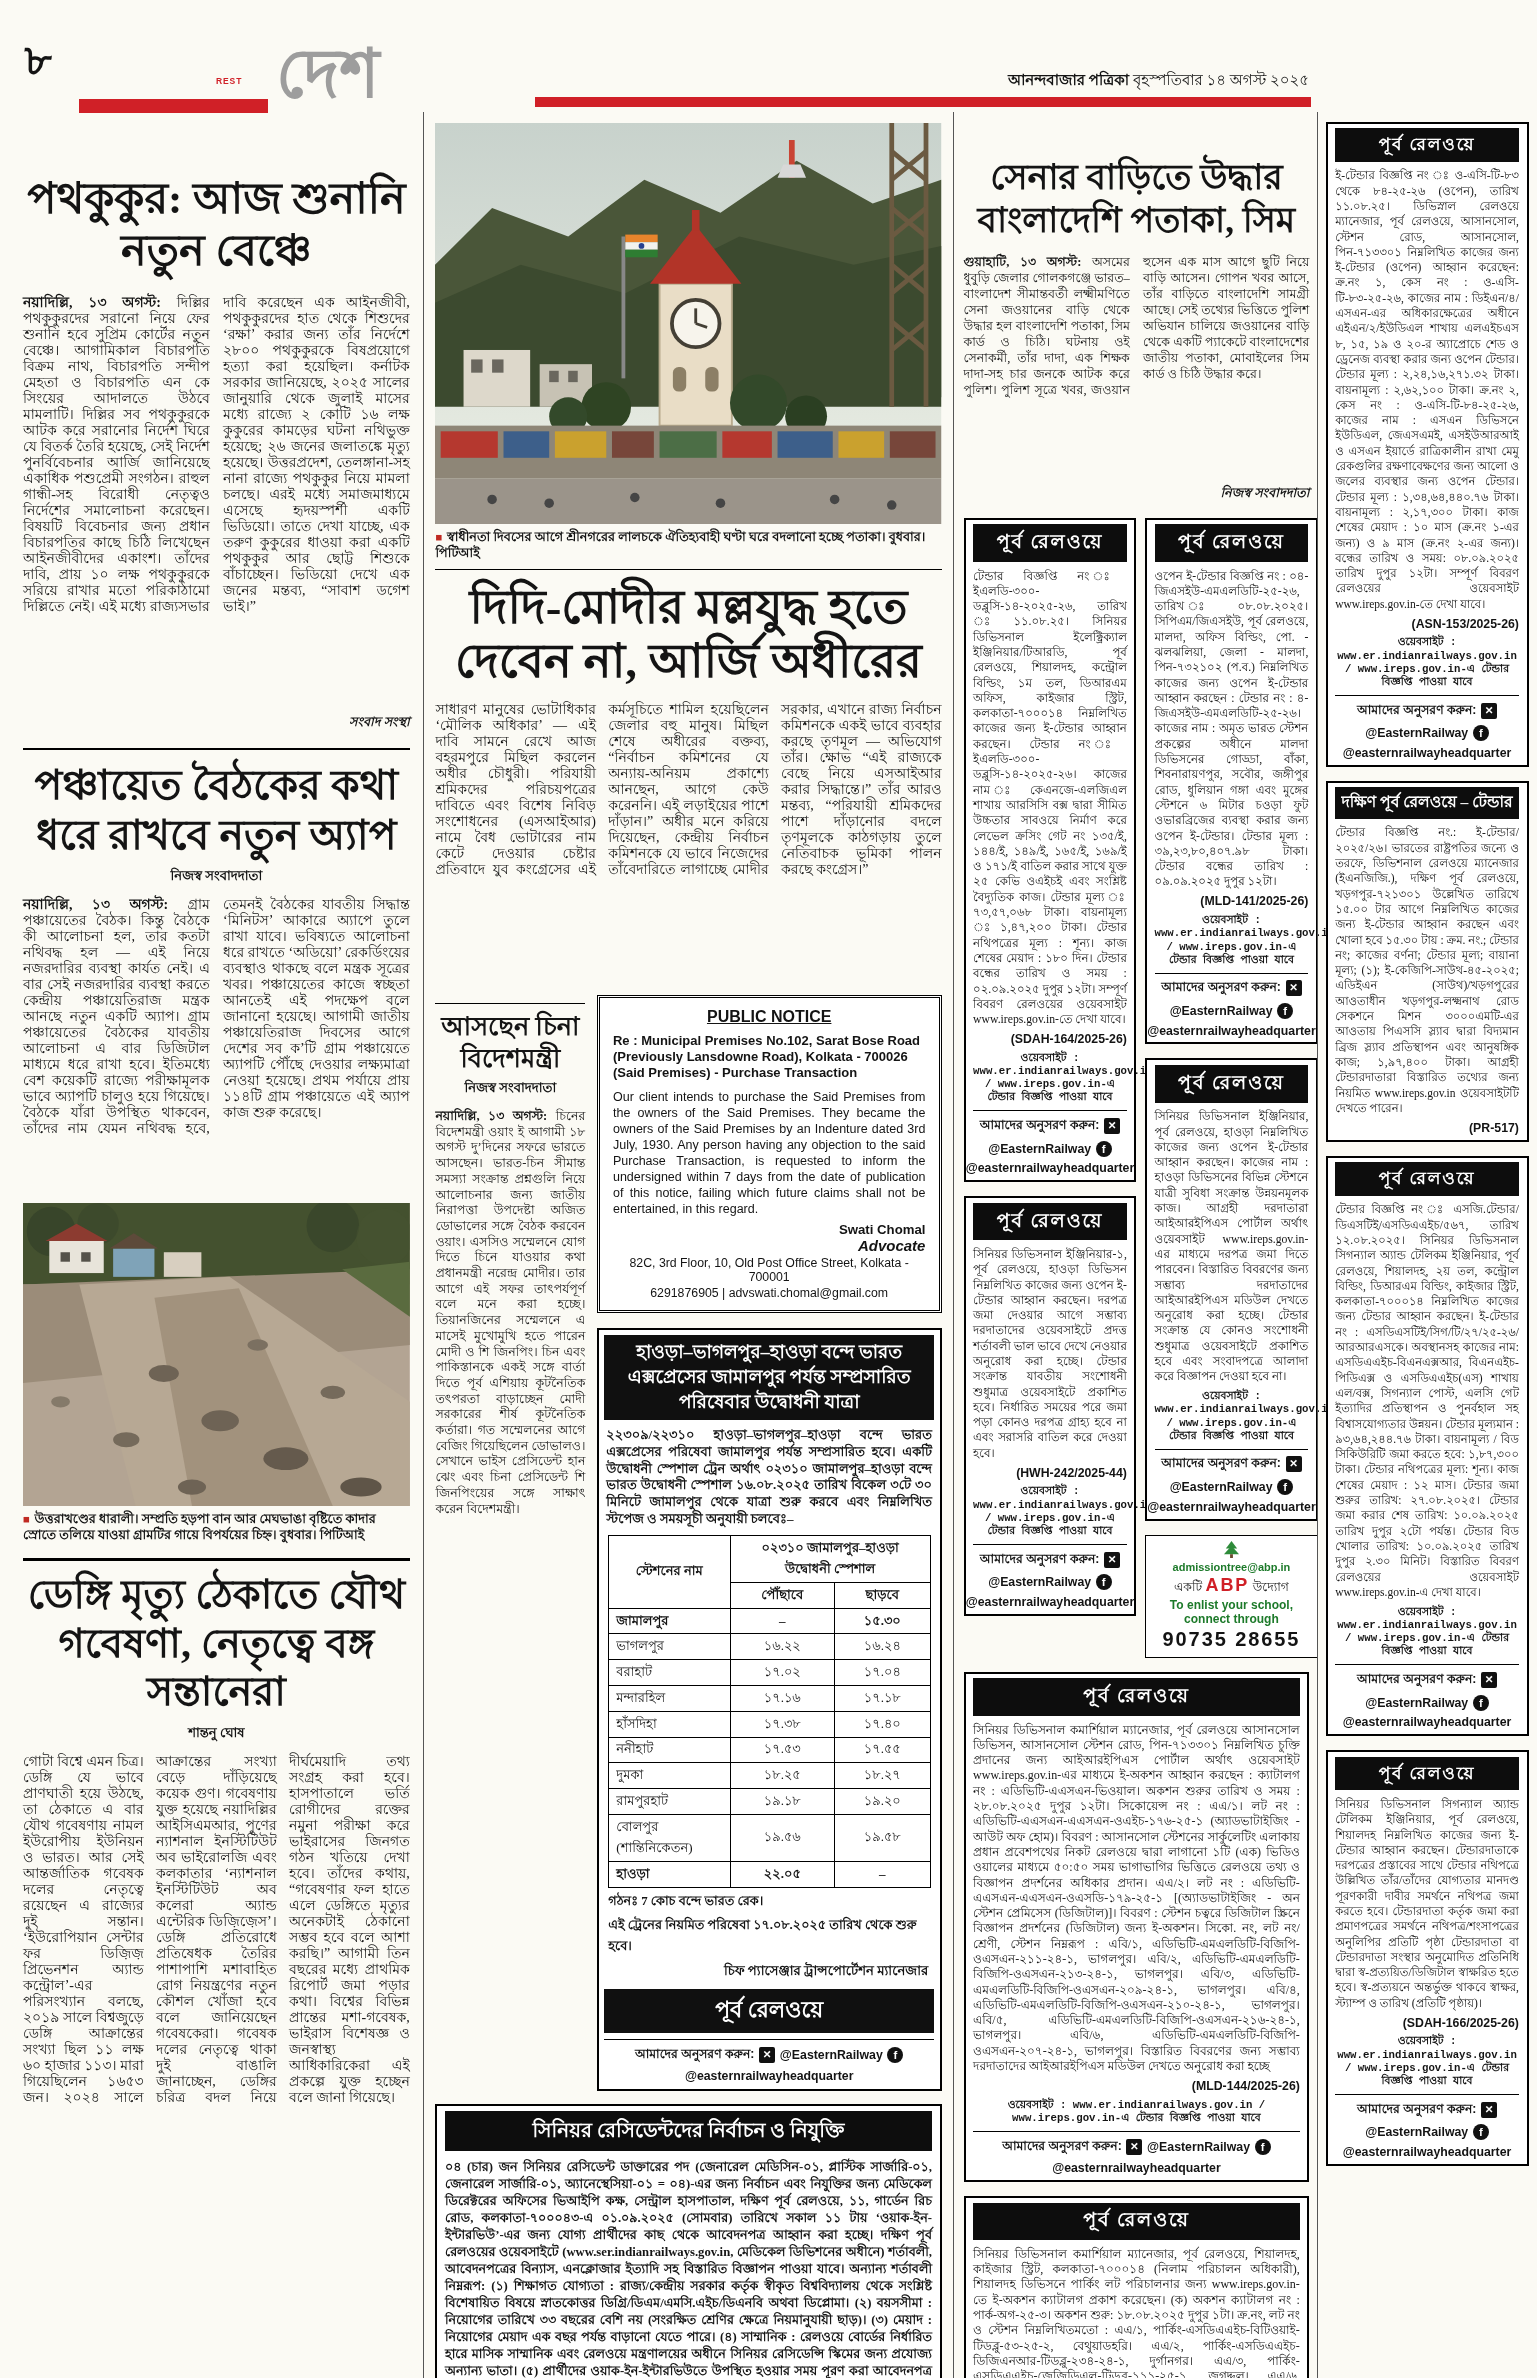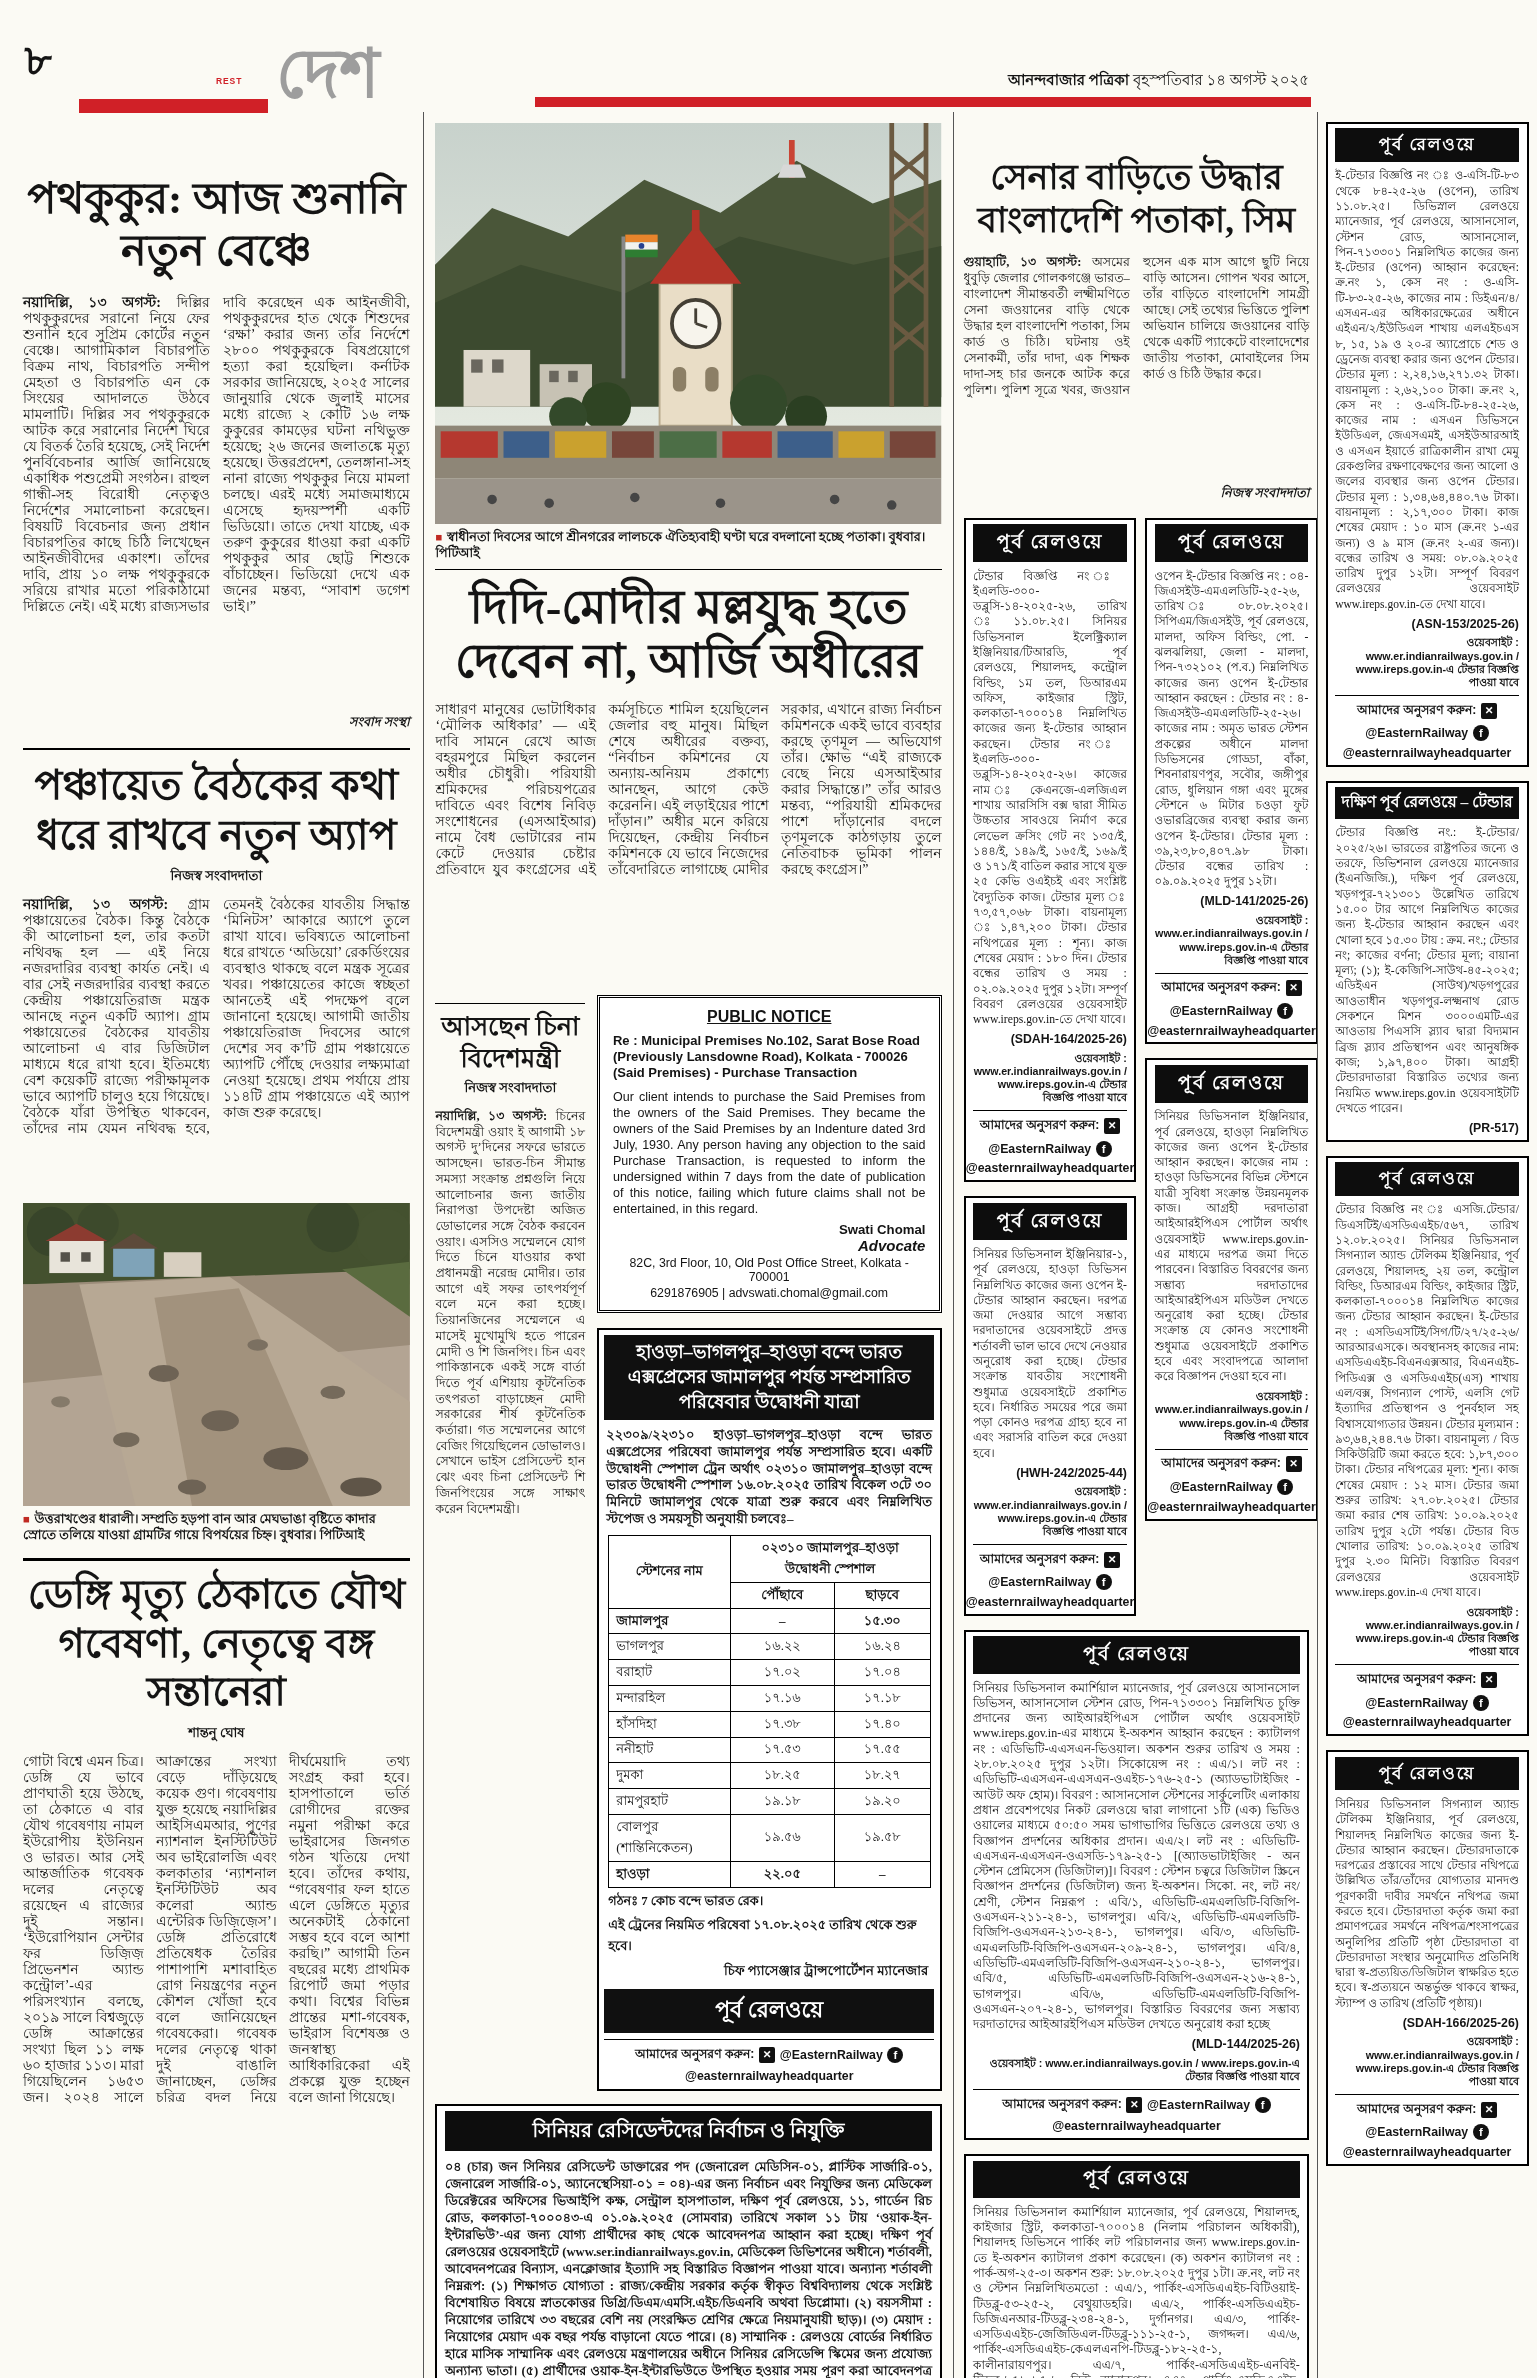--- a/index.html
+++ b/index.html
@@ -72,22 +72,22 @@
   .fic{display:inline-block;width:16px;height:16px;background:#111;color:#fff;font-size:11.4px;
        line-height:16px;text-align:center;font-weight:bold;border-radius:50%;}
   .fic::before{content:"f";}
   
   .notice{border:2.4px solid #000;background:#fff;padding:4.7px 7.6px;margin-bottom:14px;}
   .notice-hdr{background:#0d0d0d;color:#fff;text-align:center;font-weight:bold;font-size:19px;
               letter-spacing:1.9px;padding:2.8px 0;margin-bottom:6.6px;}
   .notice-body{font-size:11.7px;line-height:15.3px;text-align:justify;}
   .notice-id{text-align:right;font-family:"Liberation Sans",sans-serif;font-weight:bold;
              font-size:12.3px;margin-top:4.7px;}
-  .webline{text-align:right;font-size:10.7px;font-weight:bold;margin-top:5.7px;line-height:13.2px;
-           font-family:Liberation Sans, sans-serif;}
+  .webline{text-align:center;font-size:10.7px;font-weight:bold;margin-top:5.7px;line-height:13.2px;
+           font-family:Liberation Mono, monospace;}
   
   .sr{border:2.4px solid #000;background:#fff;padding:4.7px 7.6px;margin-top:1.9px;}
   .sr-hdr{background:#0d0d0d;color:#fff;text-align:center;font-weight:bold;font-size:20px;padding:3.8px 0;margin-bottom:7.6px;}
   .sr-body{font-size:12.7px;line-height:17px;font-weight:600;text-align:justify;}
   
   .c-cols{display:flex;gap:8.5px;margin-top:13.2px;}
   .c-col{width:50%;}
   
   .abp{border:1.9px solid #000;background:#fff;text-align:center;padding:5.7px 3.8px;margin-bottom:14px;
        font-family:"Liberation Sans",sans-serif;}
@@ -432,20 +432,33 @@
             <div class="notice-body">সিনিয়র ডিভিসনাল ইঞ্জিনিয়ার, পূর্ব রেলওয়ে, হাওড়া নিম্নলিখিত কাজের জন্য ওপেন ই-টেন্ডার আহ্বান করছেন। কাজের নাম : হাওড়া ডিভিসনের বিভিন্ন স্টেশনে যাত্রী সুবিধা সংক্রান্ত উন্নয়নমূলক কাজ। আগ্রহী দরদাতারা আইআরইপিএস পোর্টাল অর্থাৎ ওয়েবসাইট www.ireps.gov.in-এর মাধ্যমে দরপত্র জমা দিতে পারবেন। বিস্তারিত বিবরণের জন্য সম্ভাব্য দরদাতাদের আইআরইপিএস মডিউল দেখতে অনুরোধ করা হচ্ছে। টেন্ডার সংক্রান্ত যে কোনও সংশোধনী শুধুমাত্র ওয়েবসাইটে প্রকাশিত হবে এবং সংবাদপত্রে আলাদা করে বিজ্ঞাপন দেওয়া হবে না।</div>
             <div class="webline">ওয়েবসাইট : www.er.indianrailways.gov.in / www.ireps.gov.in-এ টেন্ডার বিজ্ঞপ্তি পাওয়া যাবে</div>
             <div class="follow">
               <span>আমাদের অনুসরণ করুন:</span>
               <span class="xic"></span>
                 <span>@EasternRailway</span>
               <span class="fic"></span>
                 <span>@easternrailwayheadquarter</span>
             </div>
           </div>
+          <div class="abp">
+            <svg width="19" height="17" viewBox="0 0 20 18">
+              <polygon points="10,0 16,8 4,8" fill="#2e8b3a"></polygon>
+              <polygon points="10,5 18,14 2,14" fill="#2e8b3a"></polygon>
+              <rect x="8.5" y="14" width="3" height="4" fill="#6b4a2e"></rect>
+            </svg>
+            <div class="mail">admissiontree@abp.in</div>
+            <div class="line2">
+              <span>একটি </span><span class="abp-red">ABP</span><span> উদ্যোগ</span>
+            </div>
+            <div class="enlist">To enlist your school, connect through</div>
+            <div class="phone">90735 28655</div>
+          </div>
         </div>
       </div>
 
       <div class="notice">
         <div class="notice-hdr">পূর্ব রেলওয়ে</div>
         <div class="notice-body" style="font-size:12px">সিনিয়র ডিভিসনাল কমার্শিয়াল ম্যানেজার, পূর্ব রেলওয়ে আসানসোল ডিভিসন, আসানসোল স্টেশন রোড, পিন-৭১৩৩০১ নিম্নলিখিত চুক্তি প্রদানের জন্য আইআরইপিএস পোর্টাল অর্থাৎ ওয়েবসাইট www.ireps.gov.in-এর মাধ্যমে ই-অকশন আহ্বান করছেন : ক্যাটালগ নং : এডিভিটি-এএসএন-ভিওয়াল। অকশন শুরুর তারিখ ও সময় : ২৮.০৮.২০২৫ দুপুর ১২টা। সিকোয়েন্স নং : এএ/১। লট নং : এডিভিটি-এএসএন-এএসএন-ওএইচ-১৭৬-২৫-১ (অ্যাডভাটাইজিং - আউট অফ হোম)। বিবরণ : আসানসোল স্টেশনের সার্কুলেটিং এলাকায় প্রধান প্রবেশপথের নিকট রেলওয়ে দ্বারা লাগানো ১টি (এক) ভিডিও ওয়ালের মাধ্যমে ৫০:৫০ সময় ভাগাভাগির ভিত্তিতে রেলওয়ে তথ্য ও বিজ্ঞাপন প্রদর্শনের অধিকার প্রদান। এএ/২। লট নং : এডিভিটি-এএসএন-এএসএন-ওএসডি-১৭৯-২৫-১ [(অ্যাডভাটাইজিং - অন স্টেশন প্রেমিসেস (ডিজিটাল)]। বিবরণ : স্টেশন চত্বরে ডিজিটাল স্ক্রিনে বিজ্ঞাপন প্রদর্শনের (ডিজিটাল) জন্য ই-অকশন। সিকো. নং, লট নং/শ্রেণী, স্টেশন নিম্নরূপ : এবি/১, এডিভিটি-এমএলডিটি-বিজিপি-ওএসএন-২১১-২৪-১, ভাগলপুর। এবি/২, এডিভিটি-এমএলডিটি-বিজিপি-ওএসএন-২১৩-২৪-১, ভাগলপুর। এবি/৩, এডিভিটি-এমএলডিটি-বিজিপি-ওএসএন-২০৯-২৪-১, ভাগলপুর। এবি/৪, এডিভিটি-এমএলডিটি-বিজিপি-ওএসএন-২১০-২৪-১, ভাগলপুর। এবি/৫, এডিভিটি-এমএলডিটি-বিজিপি-ওএসএন-২১৬-২৪-১, ভাগলপুর। এবি/৬, এডিভিটি-এমএলডিটি-বিজিপি-ওএসএন-২০৭-২৪-১, ভাগলপুর। বিস্তারিত বিবরণের জন্য সম্ভাব্য দরদাতাদের আইআরইপিএস মডিউল দেখতে অনুরোধ করা হচ্ছে</div>
         <div class="notice-id">(MLD-144/2025-26)</div>
         <div class="webline">ওয়েবসাইট : www.er.indianrailways.gov.in / www.ireps.gov.in-এ টেন্ডার বিজ্ঞপ্তি পাওয়া যাবে</div>
         <div class="follow">
           <span>আমাদের অনুসরণ করুন:</span>

